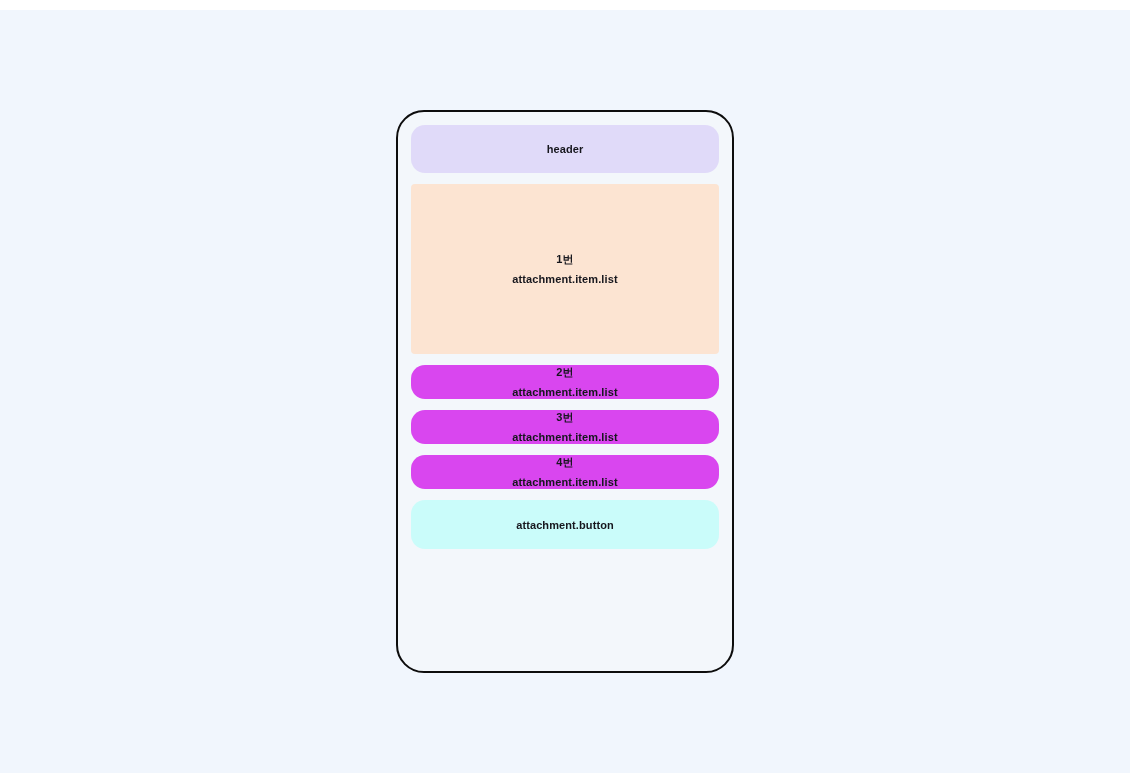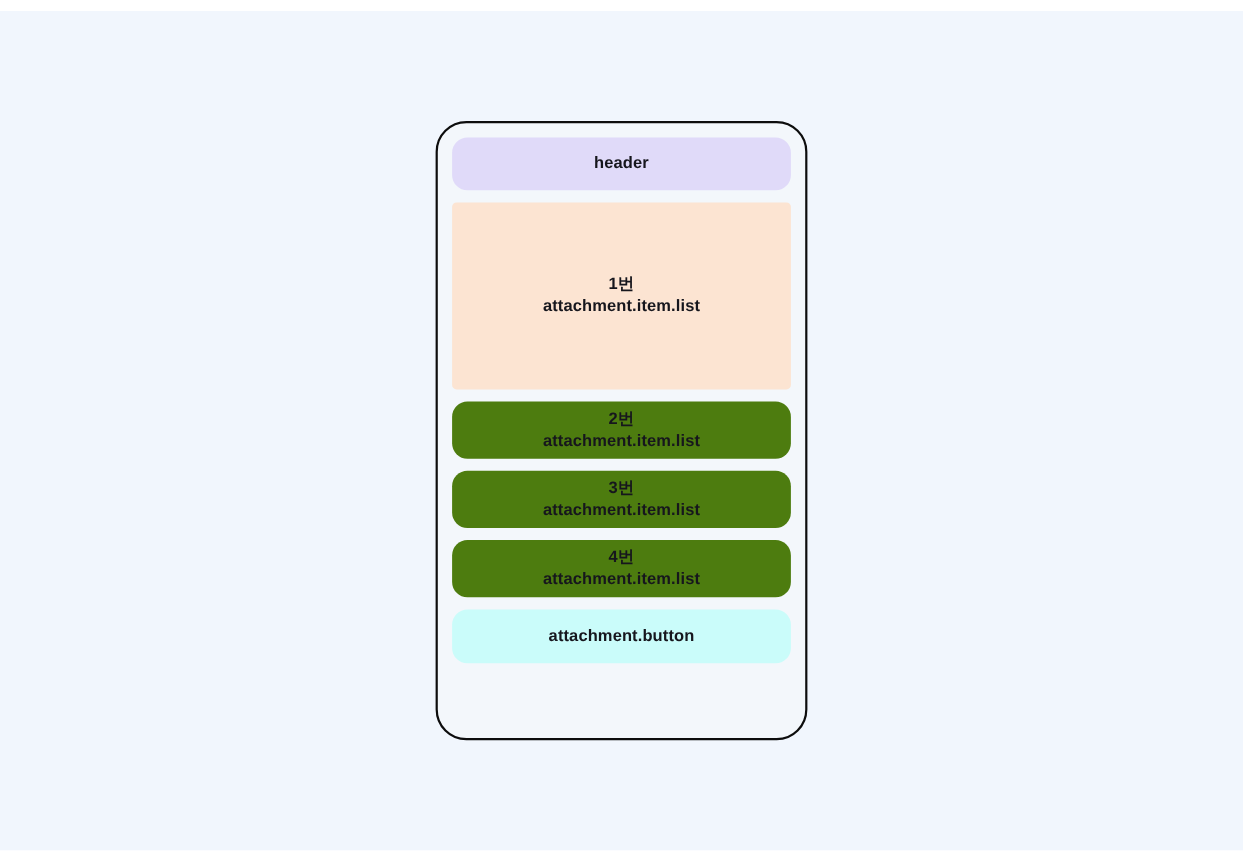--- a/index.html
+++ b/index.html
@@ -37,29 +37,29 @@
   .block {
     box-sizing: border-box;
     width: 100%;
     border-radius: 14px;
     display: flex;
     flex-direction: column;
     align-items: center;
     justify-content: center;
     text-align: center;
     color: #16161d;
-    font-size: 15px;
+    font-size: 11px;
     font-weight: 700;
     line-height: 20px;
     letter-spacing: 0.1px;
     flex: 0 0 auto;
   }
   .block-header   { height: 48px;  background: #e0daf9; }
   .block-item-lg  { height: 170px; background: #fce4d2; border-radius: 4px; }
-  .block-item     { height: 52px;  background: #4d7c0f; }
+  .block-item     { height: 34px;  background: #d946ef; }
   .block-button   { height: 49px;  background: #cafcfa; text-align: right; }
   .block-coupon   { height: 50px;  background: #cfe7fa; }
   .line { display: block; }
 </style>
 </head>
 <body>
 
 <div class="viewport">
   <div class="phone-frame">
 

